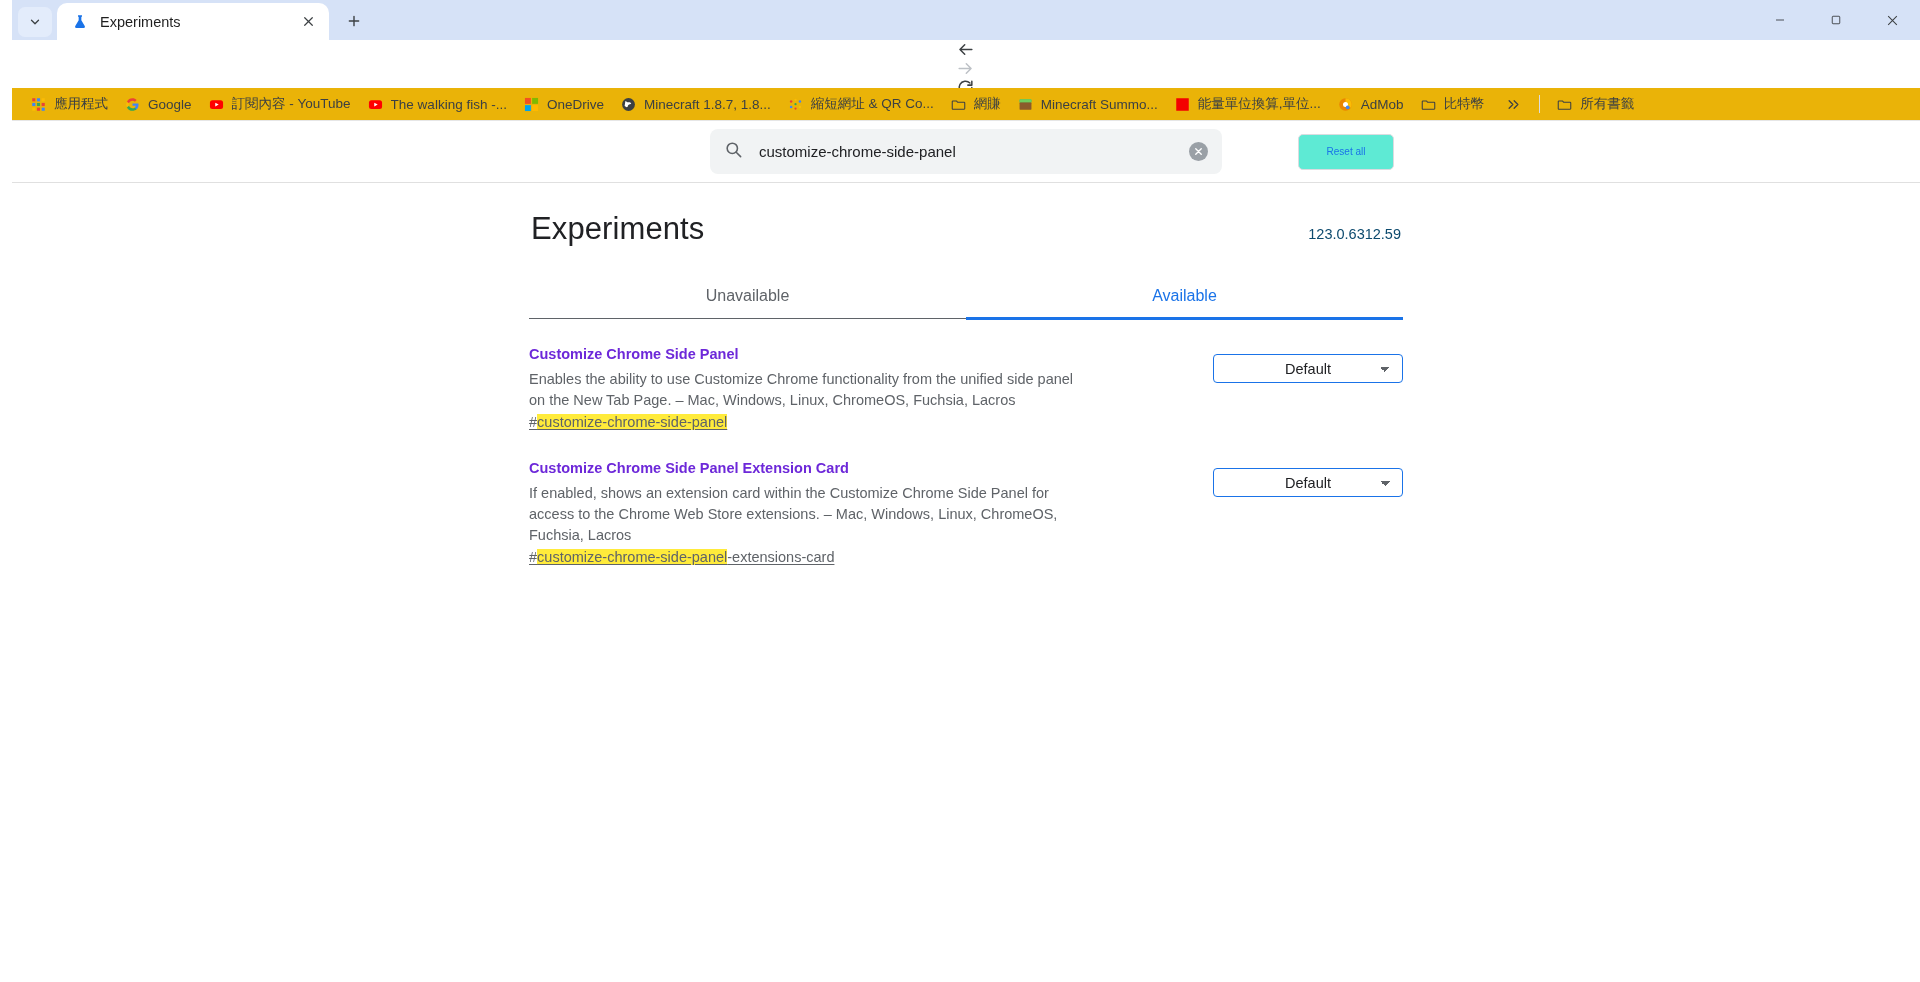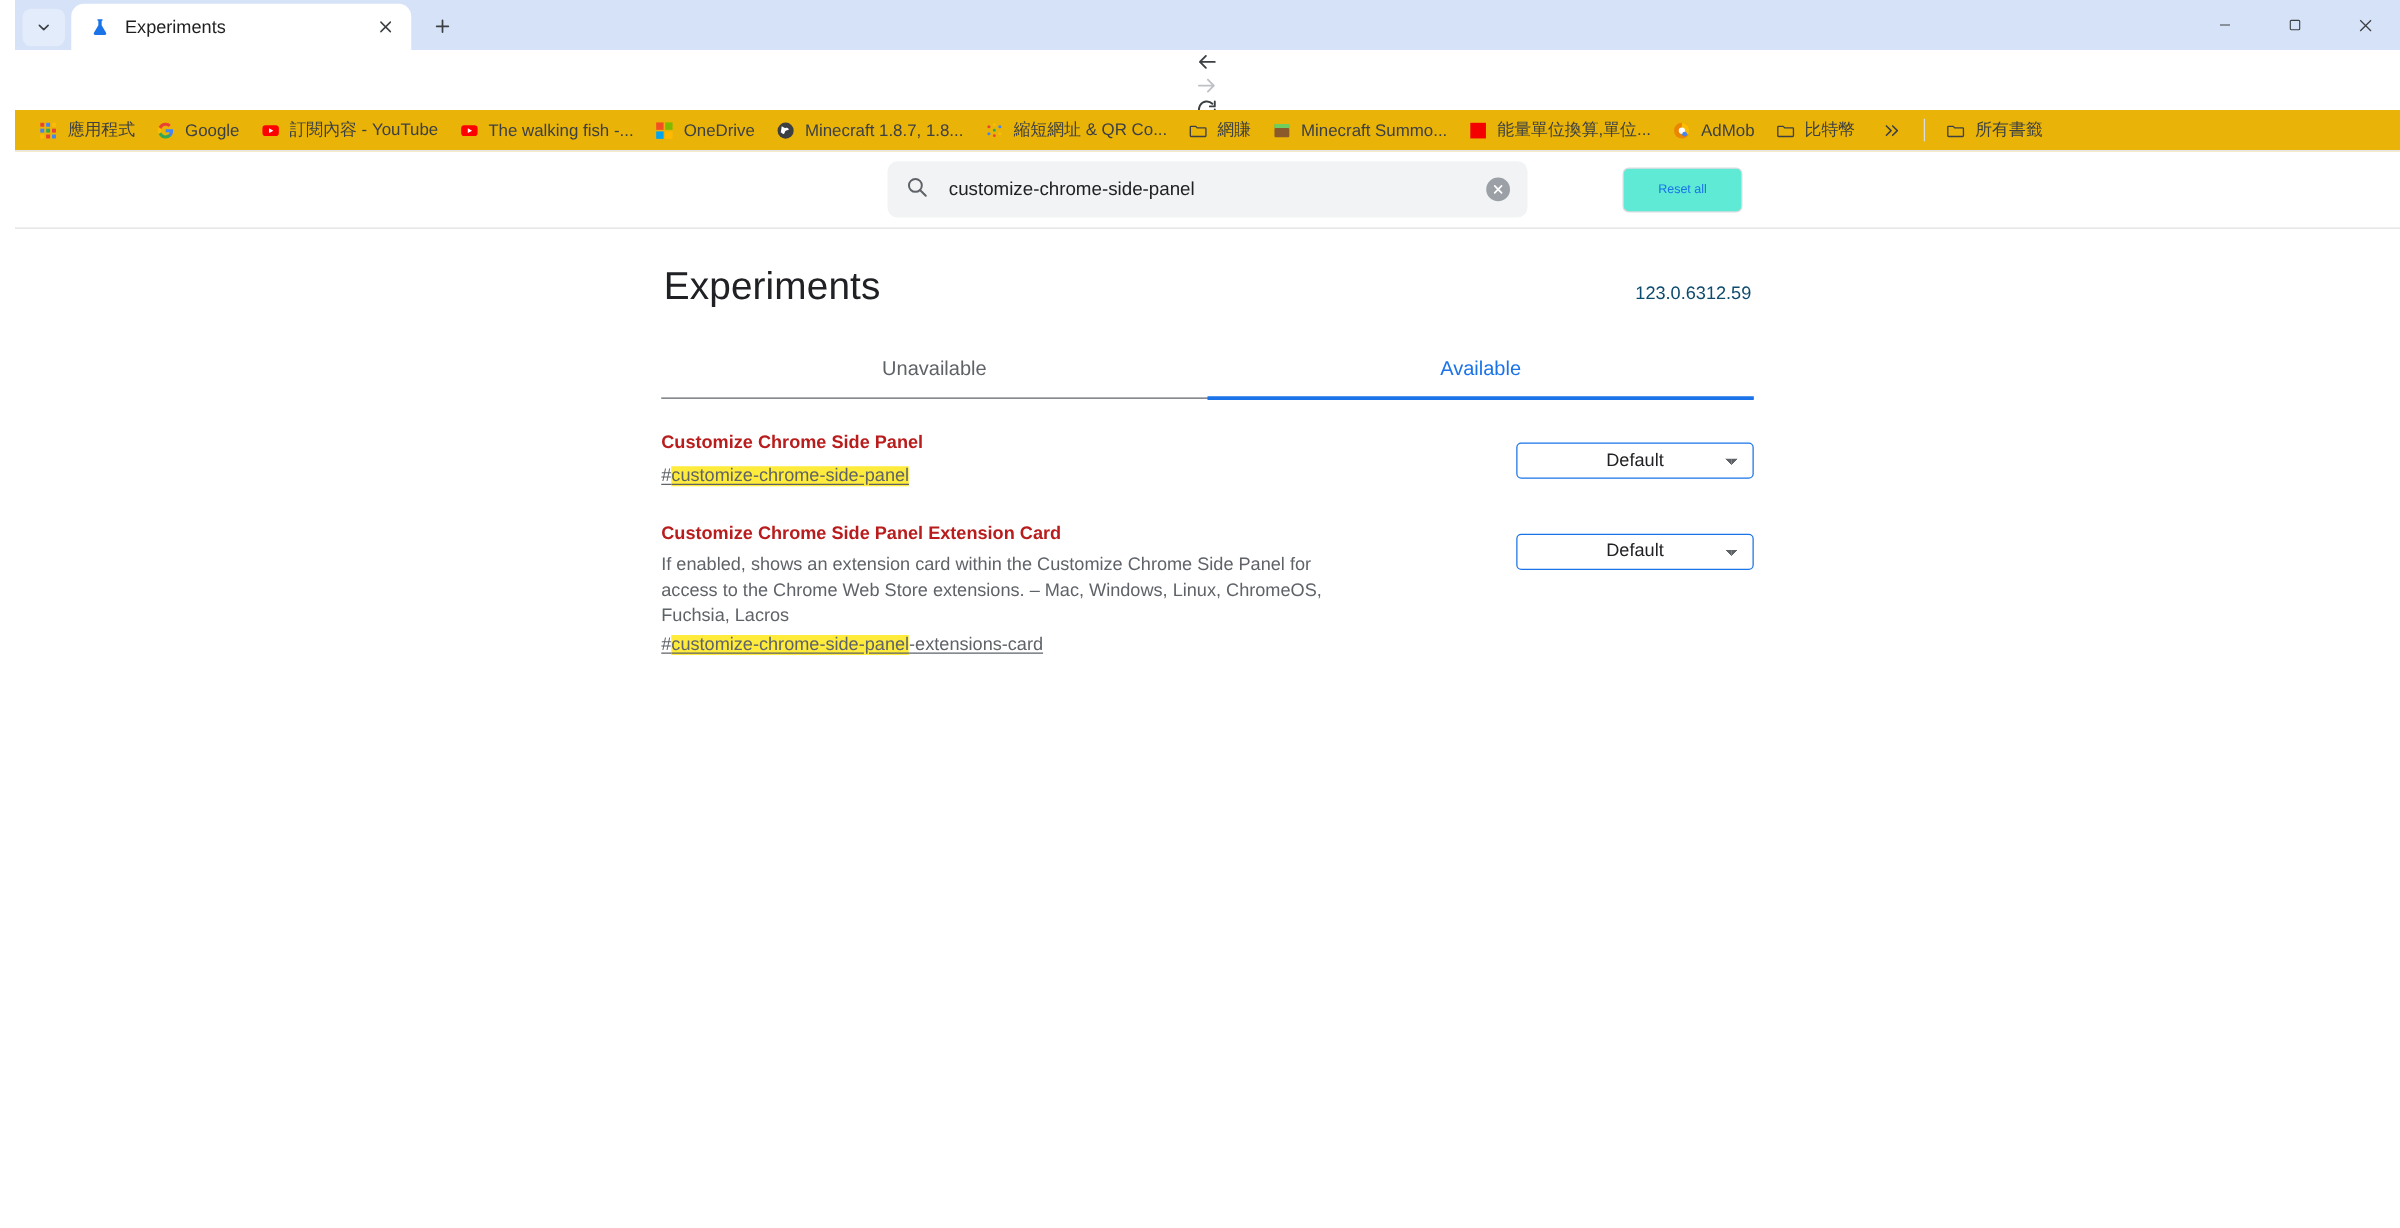--- a/index.html
+++ b/index.html
@@ -273,21 +273,21 @@
   .flag {
     display: flex;
     align-items: flex-start;
     margin-top: 25px;
     gap: 18px;
   }
   .flag-body { width: 556px; flex: 0 0 auto; }
   .flag-name {
     font-size: 14.5px;
     font-weight: bold;
-    color: #b91c1c;
+    color: #6d28d9;
     margin: 0 0 4px 0;
     line-height: 1.45;
   }
   .flag-desc {
     font-size: 14.5px;
     color: #5f6368;
     line-height: 1.43;
     margin: 0;
   }
   .flag-id {
@@ -688,20 +688,21 @@
         </div>
 
         <div class="tabs">
           <div class="ftab">Unavailable</div>
           <div class="ftab active">Available</div>
         </div>
 
         <div class="flag">
           <div class="flag-body">
             <p class="flag-name">Customize Chrome Side Panel</p>
+            <p class="flag-desc">Enables the ability to use Customize Chrome functionality from the unified side panel on the New Tab Page. – Mac, Windows, Linux, ChromeOS, Fuchsia, Lacros</p>
             <span class="flag-id"><span>#</span><span class="hl">customize-chrome-side-panel</span><span></span></span>
           </div>
           <div class="flag-select-wrap">
             <select class="flag-select">
               <option>Default</option>
               <option>Enabled</option>
               <option>Disabled</option>
             </select>
           </div>
         </div>

